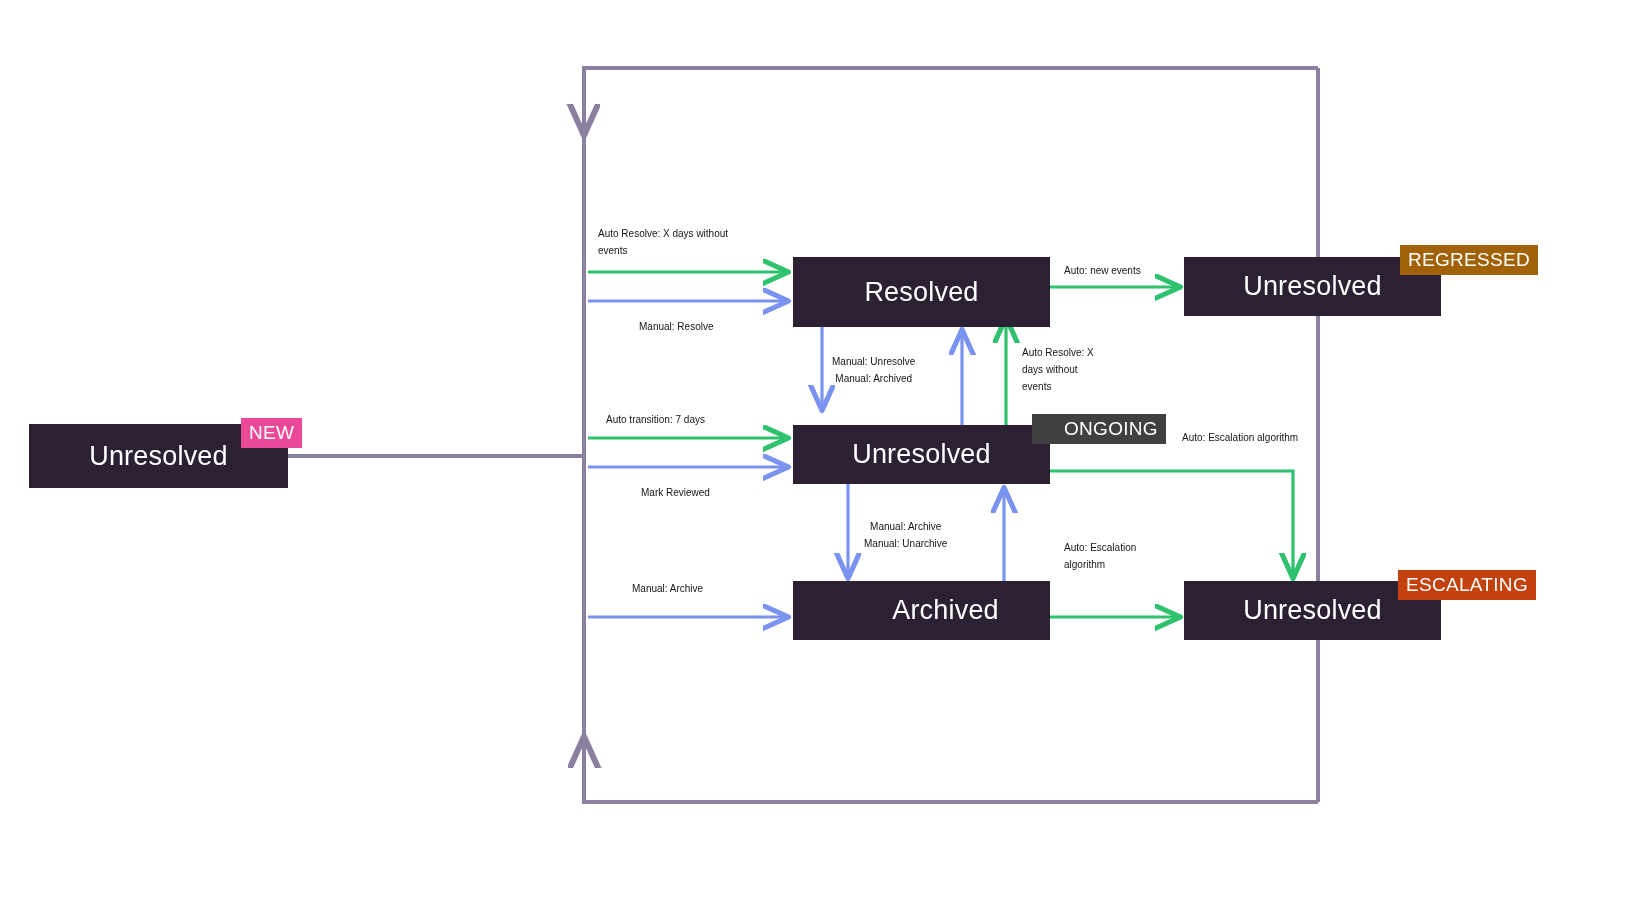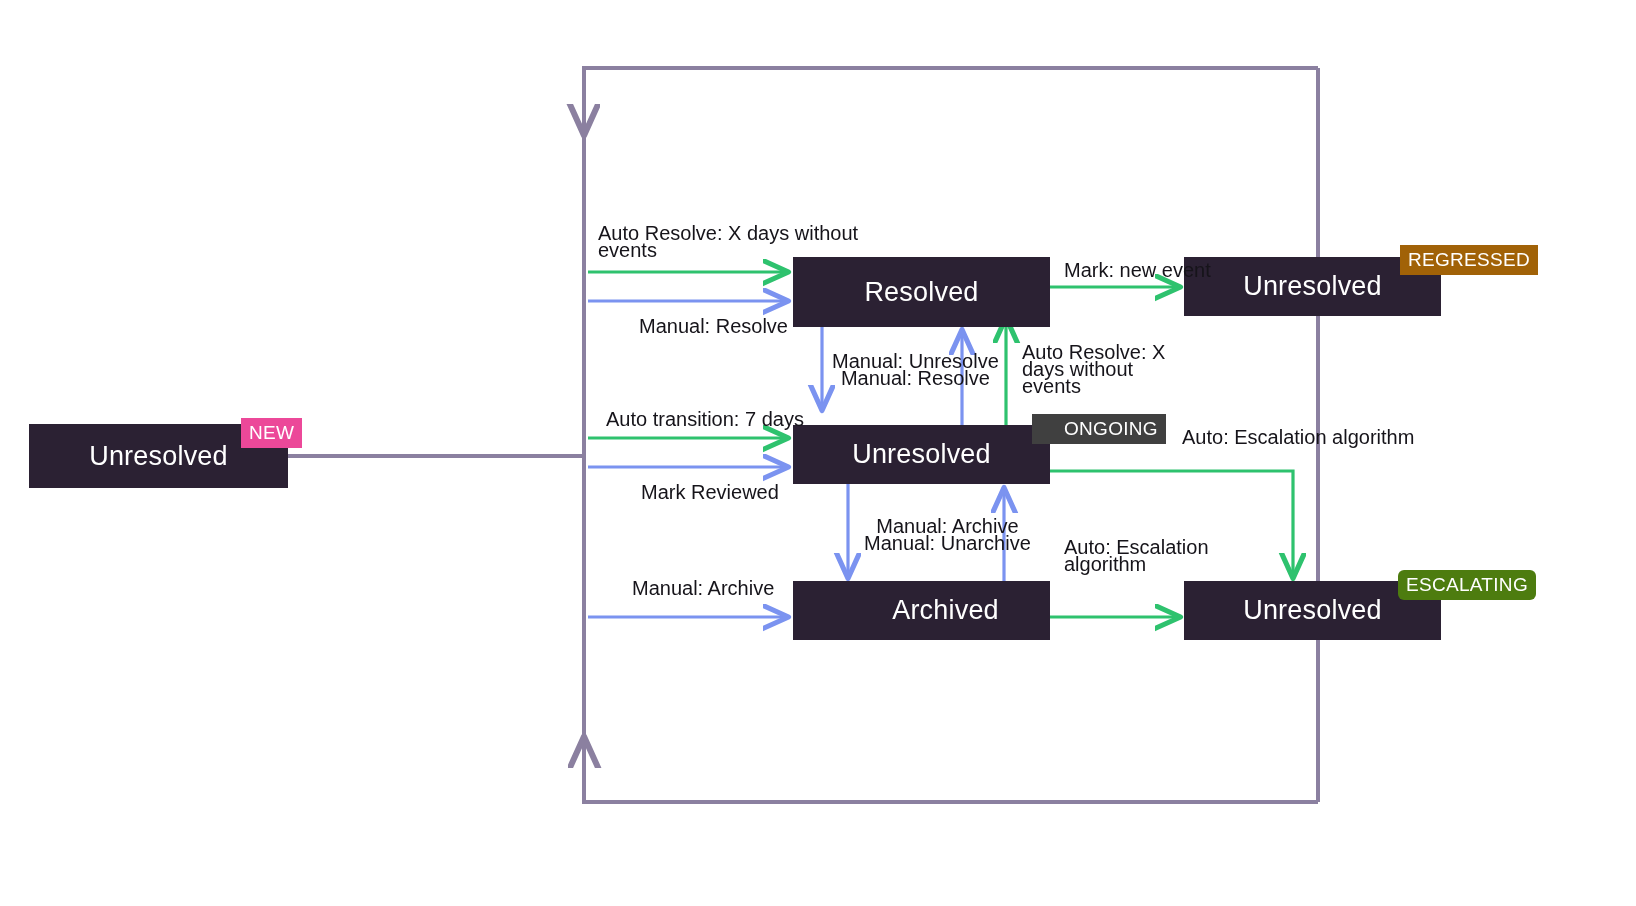--- a/index.html
+++ b/index.html
@@ -48,21 +48,21 @@
     font-size: 19px;
     line-height: 1;
     padding: 5px 8px 6px 8px;
     white-space: nowrap;
     font-family: "Liberation Sans", "DejaVu Sans", sans-serif;
     letter-spacing: 0.3px;
   }
   .edge-label {
     position: absolute;
     color: #16141a;
-    font-size: 20px;
+    font-size: 10px;
     line-height: 17px;
     white-space: pre;
     font-family: "Liberation Sans", "DejaVu Sans", sans-serif;
   }
   .edge-label.center { text-align: center; }
 </style>
 </head>
 <body>
 
 <div id="diagram-root">
@@ -171,41 +171,41 @@
   </div>
 
   <div class="node-box" style="left:1184px; top:257px; width:257px; height:59px;">
     <span class="node-label">Unresolved</span>
   </div>
   <div class="badge" style="left:1400px; top:245px; background:#a16207;">REGRESSED</div>
 
   <div class="node-box" style="left:1184px; top:581px; width:257px; height:59px;">
     <span class="node-label">Unresolved</span>
   </div>
-  <div class="badge" style="left:1398px; top:570px; background:#4d7c0f;border-radius:6px;">ESCALATING</div>
+  <div class="badge" style="left:1398px; top:570px; background:#c2410c;">ESCALATING</div>
 
   <div class="edge-label" style="left:598px; top:225px;">Auto Resolve: X days without
 events</div>
 
   <div class="edge-label" style="left:639px; top:318px;">Manual: Resolve</div>
 
   <div class="edge-label" style="left:606px; top:411px;">Auto transition: 7 days</div>
 
   <div class="edge-label" style="left:641px; top:484px;">Mark Reviewed</div>
 
   <div class="edge-label" style="left:632px; top:580px;">Manual: Archive</div>
 
   <div class="edge-label center" style="left:832px; top:353px;">Manual: Unresolve
-Manual: Resolve</div>
+Manual: Archived</div>
 
   <div class="edge-label" style="left:1022px; top:344px;">Auto Resolve: X
 days without
 events</div>
 
-  <div class="edge-label" style="left:1064px; top:262px;">Mark: new event</div>
+  <div class="edge-label" style="left:1064px; top:262px;">Auto: new events</div>
 
   <div class="edge-label" style="left:1182px; top:429px;">Auto: Escalation algorithm</div>
 
   <div class="edge-label" style="left:1064px; top:539px;">Auto: Escalation
 algorithm</div>
 
   <div class="edge-label center" style="left:864px; top:518px;">Manual: Archive
 Manual: Unarchive</div>
 
 </div>

